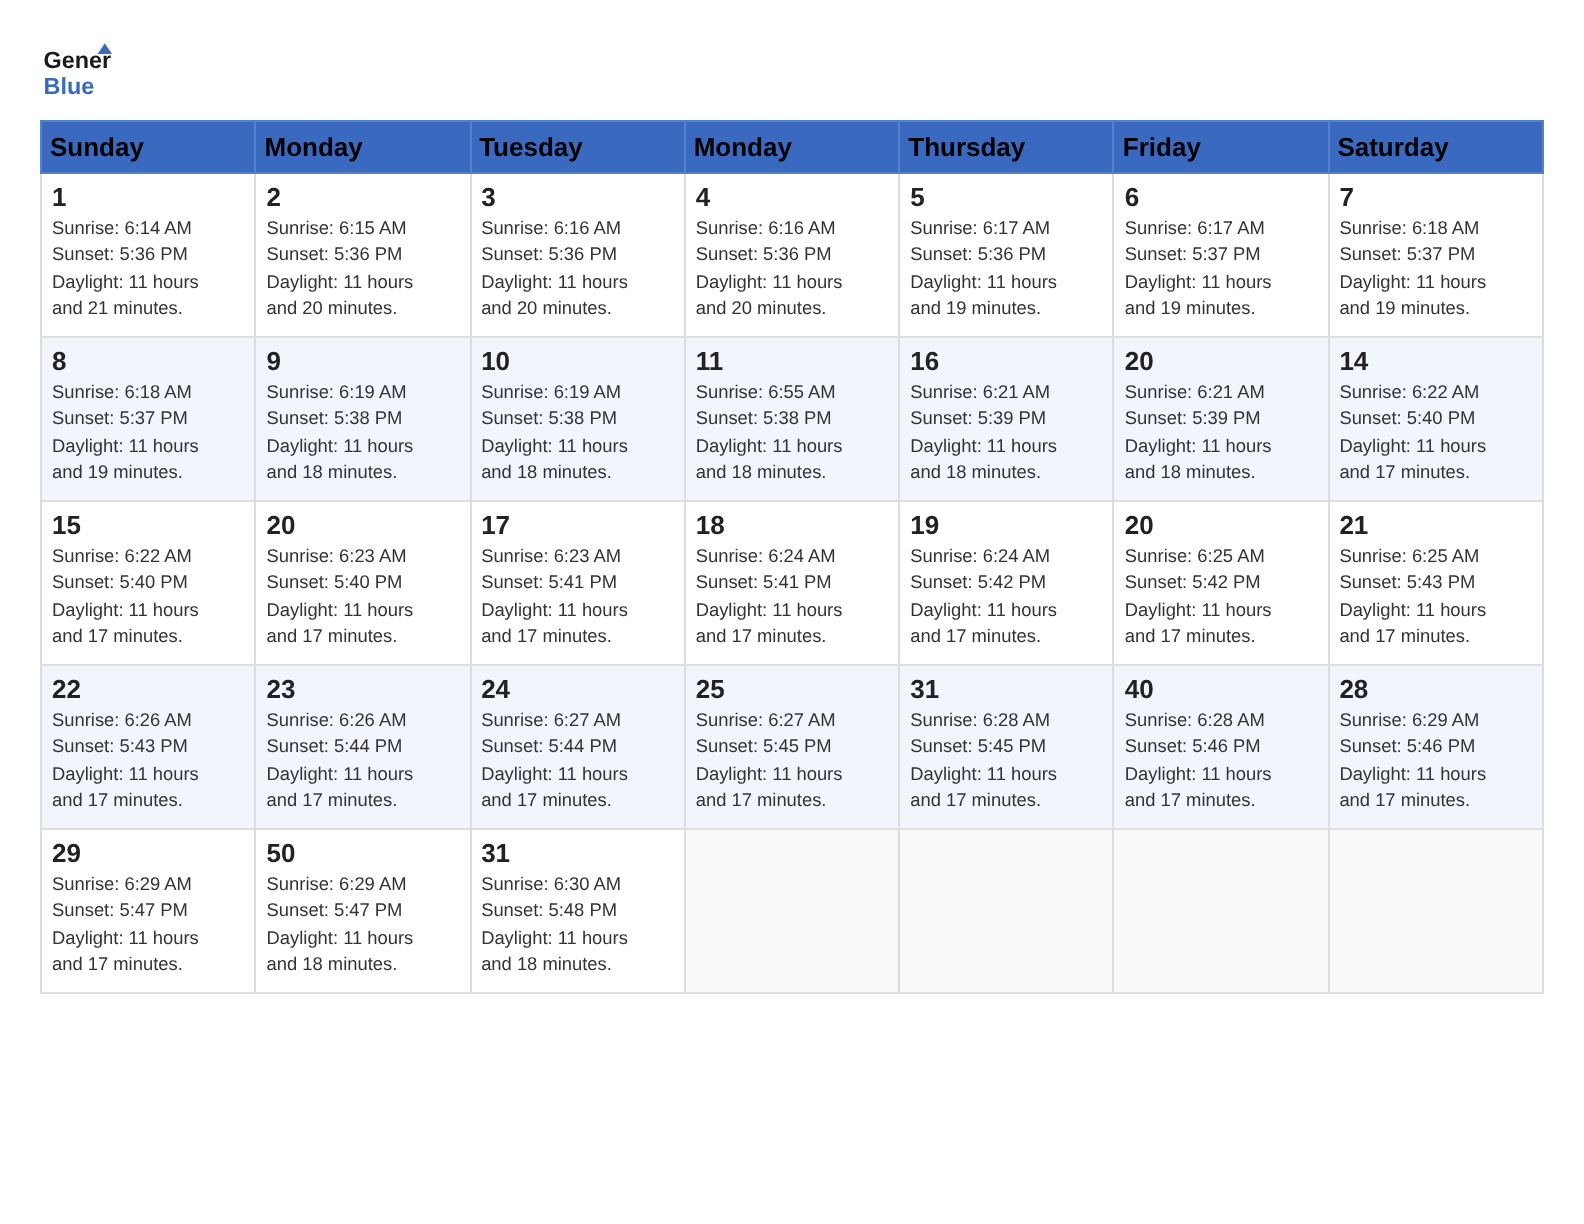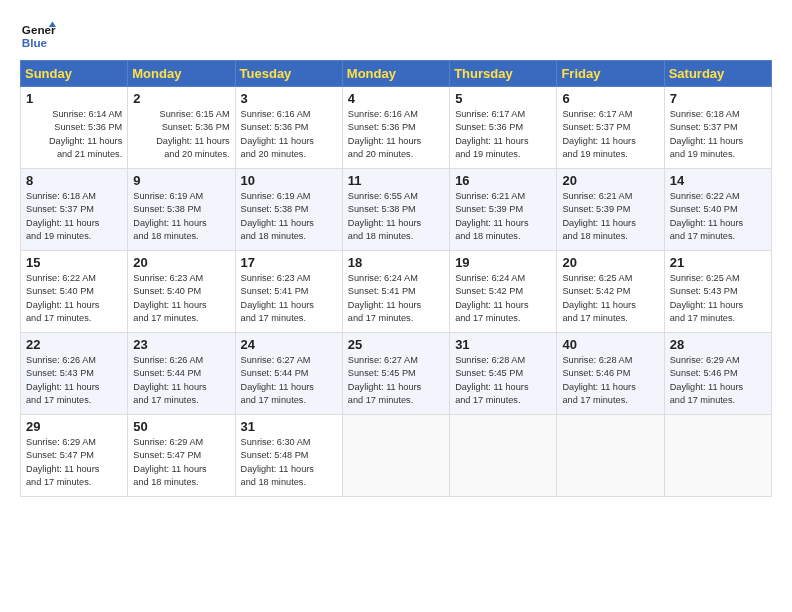--- a/index.html
+++ b/index.html
@@ -52,21 +52,21 @@
       color: #555;
       margin-top: 2px;
     }
     .calendar-table {
       width: 100%;
       border-collapse: collapse;
       table-layout: fixed;
     }
     .calendar-table th {
       background-color: #3a6abf;
-      color: #fde047;
+      color: #000000;
       font-size: 13px;
       font-weight: bold;
       padding: 5px 4px;
       text-align: left;
       border: 1px solid #5580cc;
     }
     .calendar-table td {
       vertical-align: top;
       padding: 4px 5px;
       font-size: 9.5px;
@@ -125,28 +125,28 @@
           <th>Monday</th>
           <th>Thursday</th>
           <th>Friday</th>
           <th>Saturday</th>
         </tr>
     </thead>
     <tbody id="calendar-body">
         <tr>
           <td>
             <span class="day-num">1</span>
-            <div class="cell-text" style="white-space: pre-line; text-align: right;">Sunrise: 6:14 AM
+            <div class="cell-text" style="white-space: pre-line;">Sunrise: 6:14 AM
 Sunset: 5:36 PM
 Daylight: 11 hours
 and 21 minutes.</div>
           </td>
           <td>
             <span class="day-num">2</span>
-            <div class="cell-text" style="white-space: pre-line; text-align: right;">Sunrise: 6:15 AM
+            <div class="cell-text" style="white-space: pre-line;">Sunrise: 6:15 AM
 Sunset: 5:36 PM
 Daylight: 11 hours
 and 20 minutes.</div>
           </td>
           <td>
             <span class="day-num">3</span>
             <div class="cell-text" style="white-space: pre-line;">Sunrise: 6:16 AM
 Sunset: 5:36 PM
 Daylight: 11 hours
 and 20 minutes.</div>

